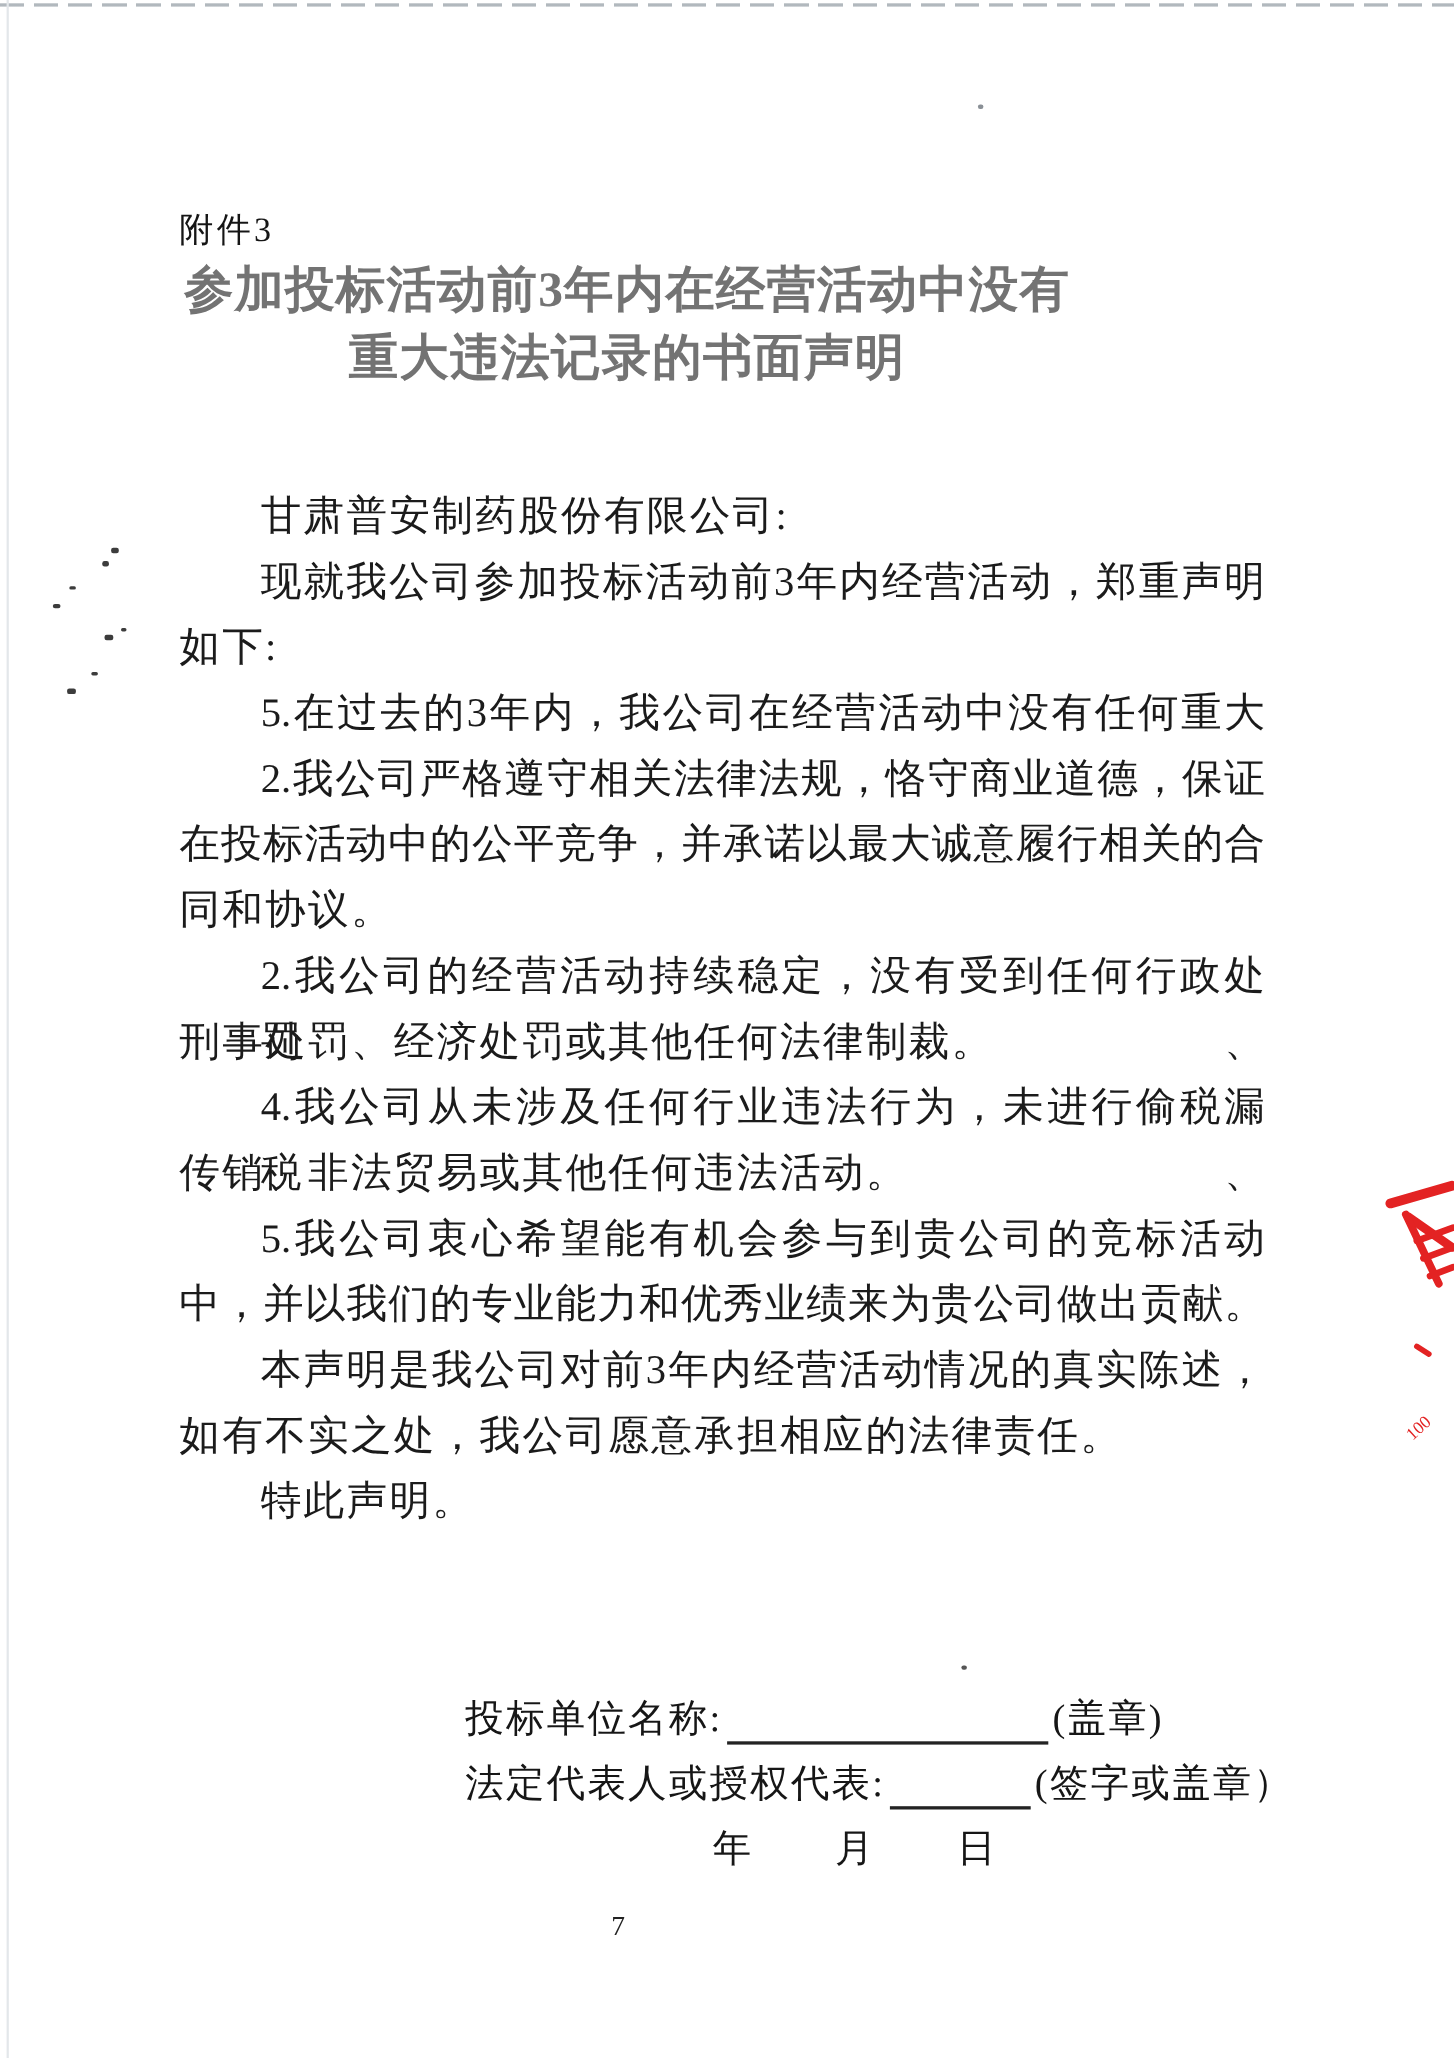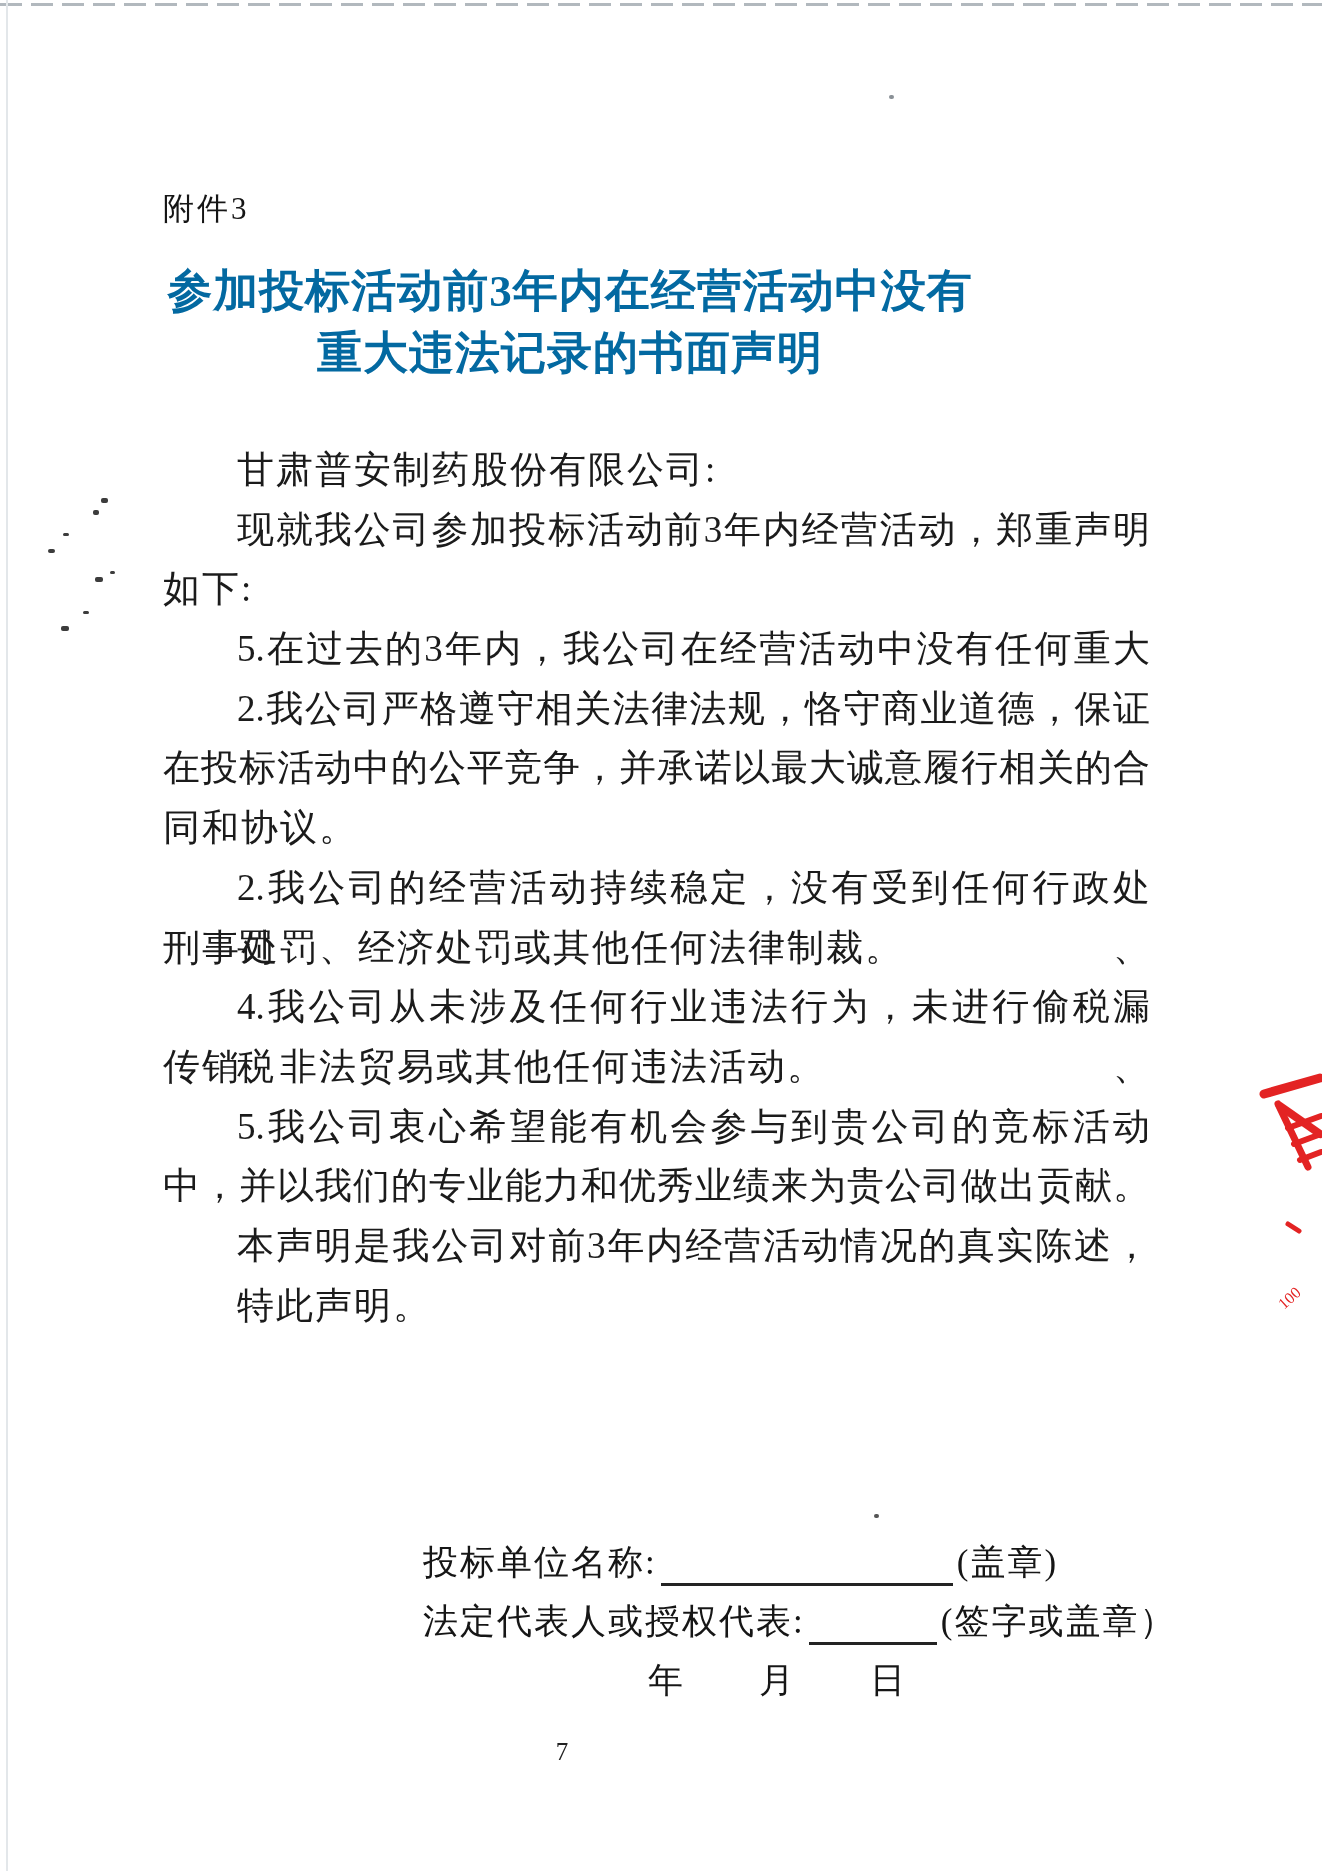--- a/index.html
+++ b/index.html
@@ -22,21 +22,21 @@
   }
   .sp { position:absolute; background:#3c3c3c; border-radius:2px; }
 
   .attachment {
     position:absolute; left:163px; top:188px;
     font-size:31px; letter-spacing:3px; color:#151515;
   }
   .title {
     position:absolute; left:0; top:232px; width:1140px;
     text-align:center; font-weight:bold; font-size:45px;
-    line-height:62px; color:#0369a1; letter-spacing:1px;margin-top:28px;
+    line-height:62px; color:#737373; letter-spacing:1px;
   }
   .docbody {
     position:absolute; left:163px; top:440px; width:987px;
     font-size:37px; color:#1b1b1b;
   }
   .ln { height:59.7px; line-height:59.7px; white-space:nowrap; letter-spacing:2px; }
   .ln.ind { padding-left:74px;font-family:Liberation Serif, serif; }
   .ln.fill { white-space:normal; letter-spacing:0; text-align:justify; text-align-last:justify; }
 
   .sig {
@@ -94,20 +94,21 @@
     <div class="ln ind fill">2.我公司严格遵守相关法律法规，恪守商业道德，保证</div>
     <div class="ln fill">在投标活动中的公平竞争，并承诺以最大诚意履行相关的合</div>
     <div class="ln">同和协议。</div>
     <div class="ln ind fill">2.我公司的经营活动持续稳定，没有受到任何行政处罚、</div>
     <div class="ln">刑事处罚、经济处罚或其他任何法律制裁。</div>
     <div class="ln ind fill">4.我公司从未涉及任何行业违法行为，未进行偷税漏税、</div>
     <div class="ln">传销、非法贸易或其他任何违法活动。</div>
     <div class="ln ind fill">5.我公司衷心希望能有机会参与到贵公司的竞标活动</div>
     <div class="ln fill">中，并以我们的专业能力和优秀业绩来为贵公司做出贡献。</div>
     <div class="ln ind fill">本声明是我公司对前3年内经营活动情况的真实陈述，</div>
+    <div class="ln">如有不实之处，我公司愿意承担相应的法律责任。</div>
     <div class="ln ind">特此声明。</div>
   </div>
 
   <div class="sig sigA">
     <span>投标单位名称:</span><span class="ul ulA"></span><span>(盖章)</span>
   </div>
   <div class="sig sigB">
     <span>法定代表人或授权代表:</span><span class="ul ulB"></span><span>(签字或盖章）</span>
   </div>
   <div class="sig sigC">

